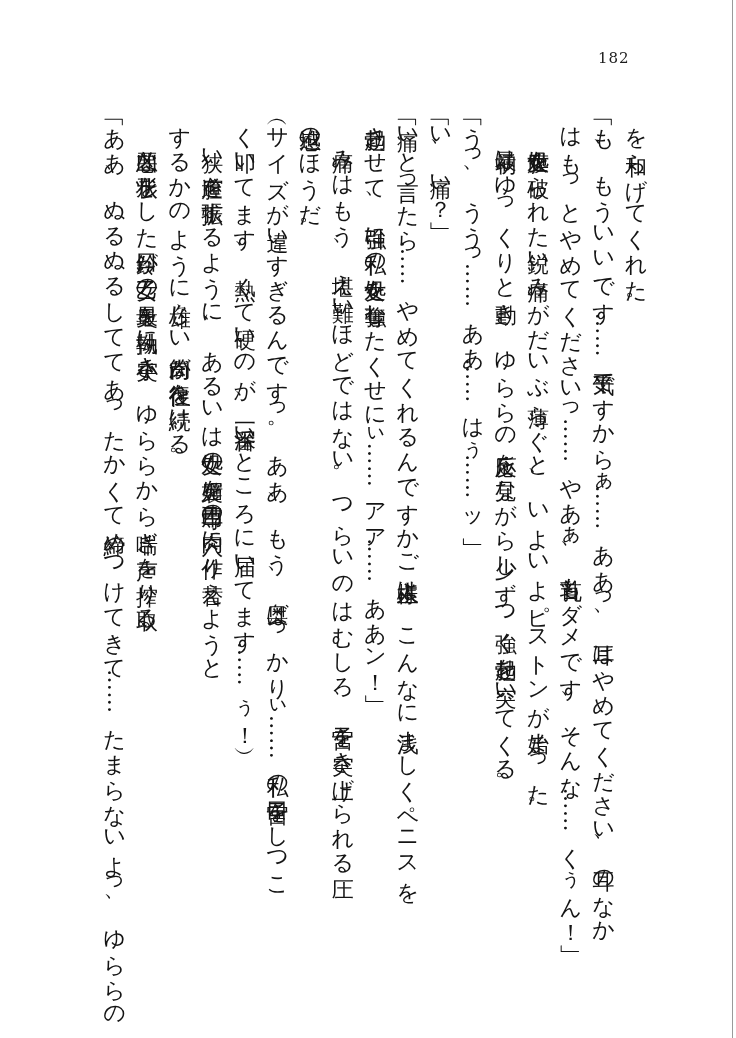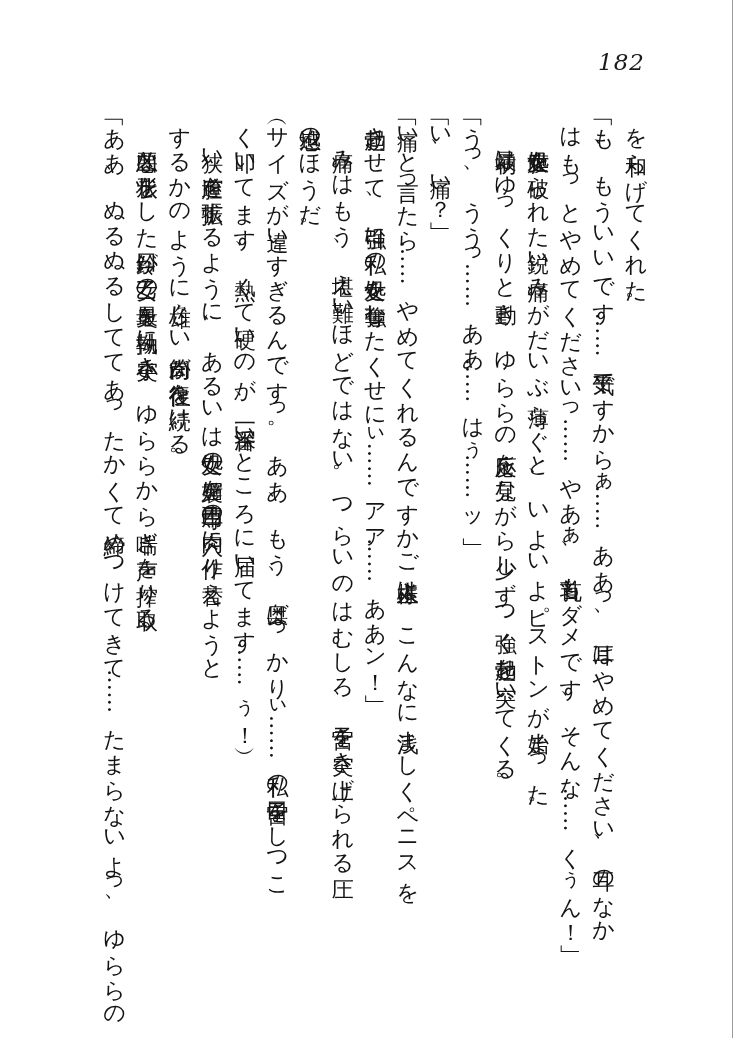--- a/index.html
+++ b/index.html
@@ -25,22 +25,21 @@
     top: 0;
     right: 3px;
     width: 1px;
     height: 1038px;
     background: #9a9a9a;
   }
   .page-number {
     position: absolute;
     top: 51px;
     left: 598px;
-    font-size: 23px;
-    font-style: italic;
+    font-size: 15px;
     color: #1b1b1b;
     letter-spacing: 1px;
     line-height: 1;
     text-align: center;
   }
   .text-block {
     position: absolute;
     top: 112px;
     right: 84px;
     height: 842px;

